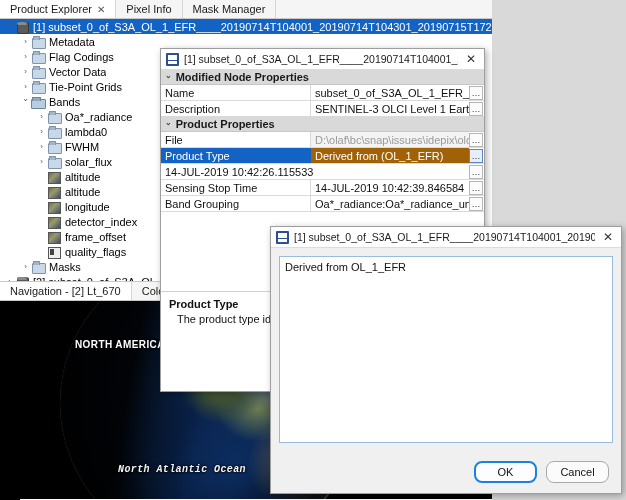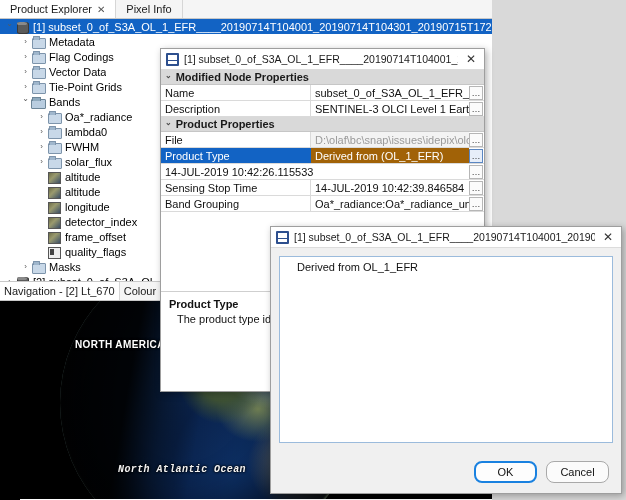--- a/index.html
+++ b/index.html
@@ -83,21 +83,21 @@
     background: #8a8a8a; border-radius: 4px / 2px;
   }
   .tlabel { overflow: hidden; text-overflow: clip; }
 
   
   .navpanel { position: absolute; left: 0; top: 281px; width: 492px; height: 219px; background: #ffffff; }
   .navtabs {
     height: 20px; background: #f5f5f5; border-top: 1px solid #c8c8c8; border-bottom: 1px solid #c8c8c8;
     display: flex; align-items: stretch;
   }
-  .navtab { display: flex; align-items: center; padding: 0 4px; font-size: 11px; color: #1a1a1a;
+  .navtab { display: flex; align-items: center; padding: 0 10px; font-size: 11px; color: #1a1a1a;
             border-right: 1px solid #d6d6d6; white-space: nowrap; }
   .navtab.active { background: #ffffff; }
   .globe-wrap { position: relative; width: 492px; height: 198px; background: #000000; overflow: hidden; }
   .globe {
     position: absolute; left: 60px; top: -48px; width: 300px; height: 300px;
     border-radius: 50%;
     background:
       radial-gradient(circle at 72% 30%, rgba(255,255,255,0.55) 0%, rgba(255,255,255,0) 22%),
       radial-gradient(ellipse at 62% 26%, #e9eef2 0%, #cfd8da 9%, rgba(207,216,218,0) 17%),
       radial-gradient(ellipse at 54% 40%, #4d6340 0%, #3f5336 11%, rgba(63,83,54,0) 20%),
@@ -170,21 +170,21 @@
   }
   .help-title { font-size: 11px; font-weight: bold; color: #111; }
   .help-desc { font-size: 11px; color: #111; margin-top: 3px; padding-left: 8px; }
 
   
   #editor-dialog { left: 270px; top: 226px; width: 352px; height: 268px; background: #f0f0f0; }
   .ed-body { position: absolute; left: 0; top: 21px; width: 100%; bottom: 42px; padding: 8px; }
   .ed-text {
     width: 100%; height: 100%; background: #ffffff; border: 1px solid #9bbbdc;
     font-family: "Liberation Sans", sans-serif; font-size: 11px; color: #111;
-    padding: 4px 17px; resize: none; outline: none; overflow: auto;
+    padding: 4px 5px; resize: none; outline: none; overflow: auto;
   }
   .ed-buttons {
     position: absolute; left: 0; bottom: 0; width: 100%; height: 42px;
     display: flex; align-items: center; justify-content: flex-end; gap: 9px; padding-right: 12px;
   }
   .btn {
     min-width: 63px; height: 22px; font-size: 11px; color: #111;
     background: #fbfbfb; border: 1px solid #a9a9a9; border-radius: 8px;
     display: flex; align-items: center; justify-content: center; cursor: pointer;
   }
@@ -201,20 +201,23 @@
   <div class="app-bg"></div>
   <div class="app-edge"></div>
 
   <div class="tabstrip">
     <div class="tab active">
       <span>Product Explorer</span>
       <span class="xglyph">✕</span>
     </div>
     <div class="tab">
       <span>Pixel Info</span>
+    </div>
+    <div class="tab">
+      <span>Mask Manager</span>
     </div>
   </div>
 
   <div class="tree" id="tree">
       <div class="trow sel" style="padding-left: 4px;">
         <span class="twist open"></span>
         <span class="ico product"></span>
         <span class="tlabel">[1] subset_0_of_S3A_OL_1_EFR____20190714T104001_20190714T104301_20190715T172051_0179_047_051_1980_MAR_O_NT_002</span>
       </div>
       <div class="trow" style="padding-left: 20px;">

